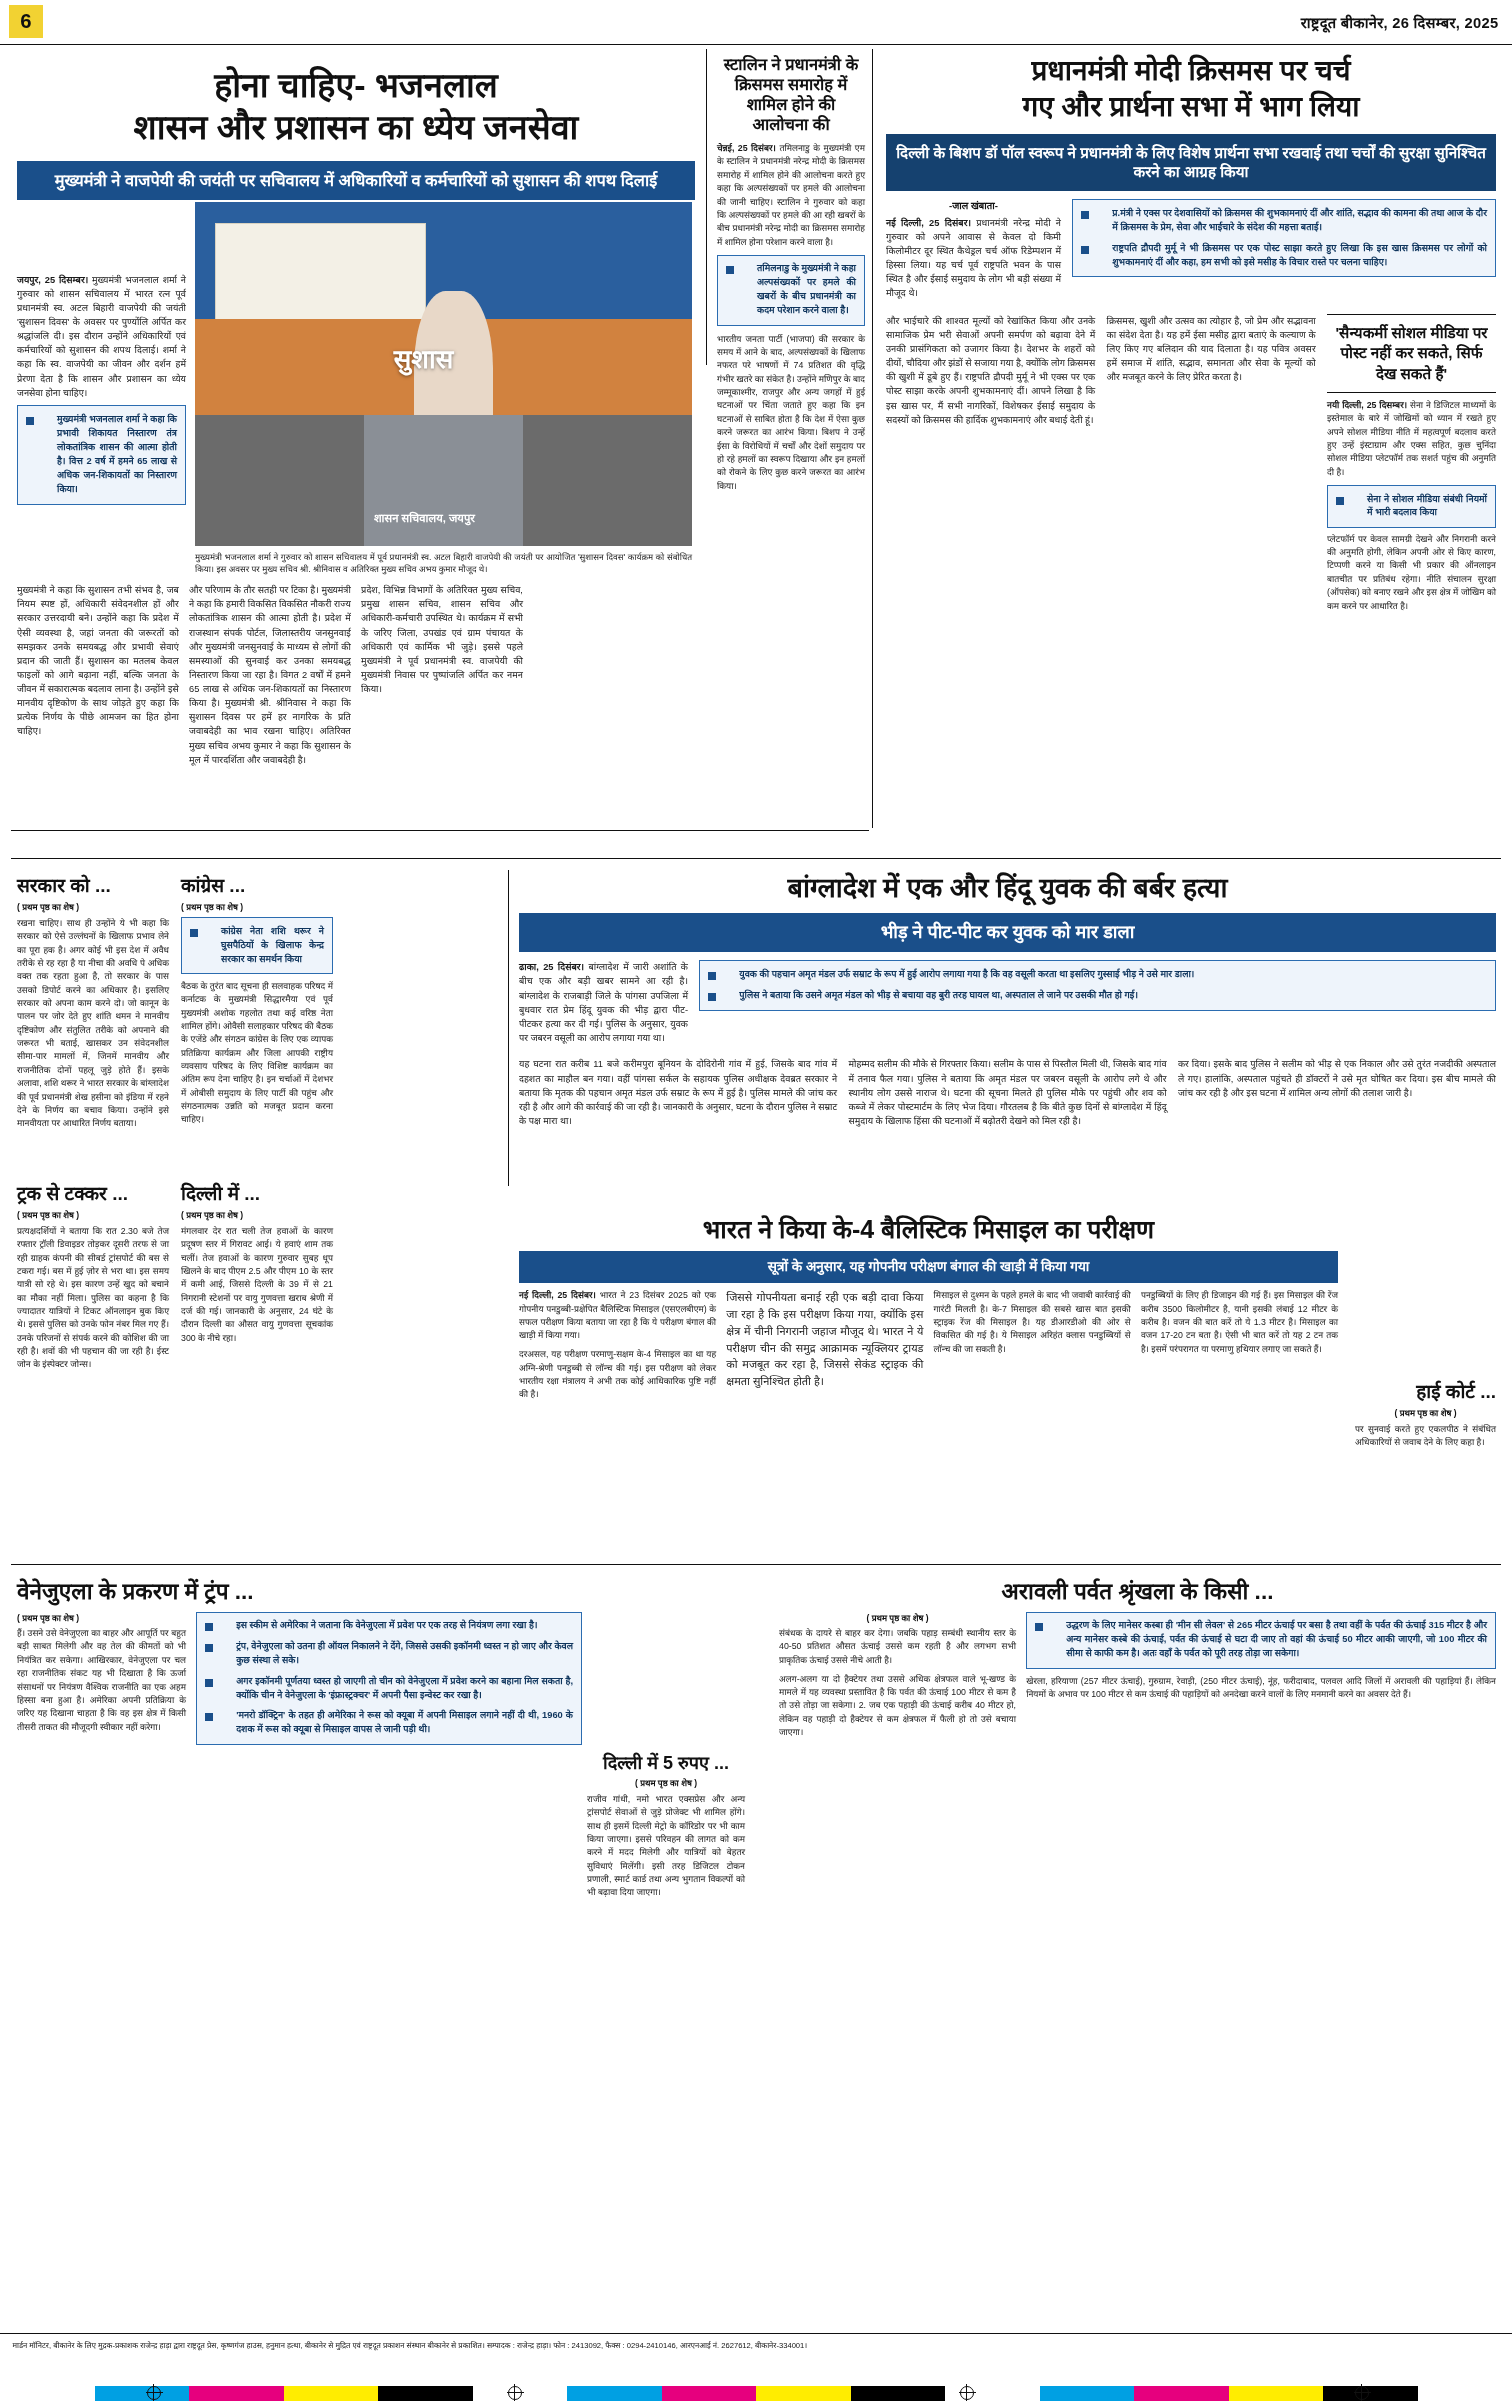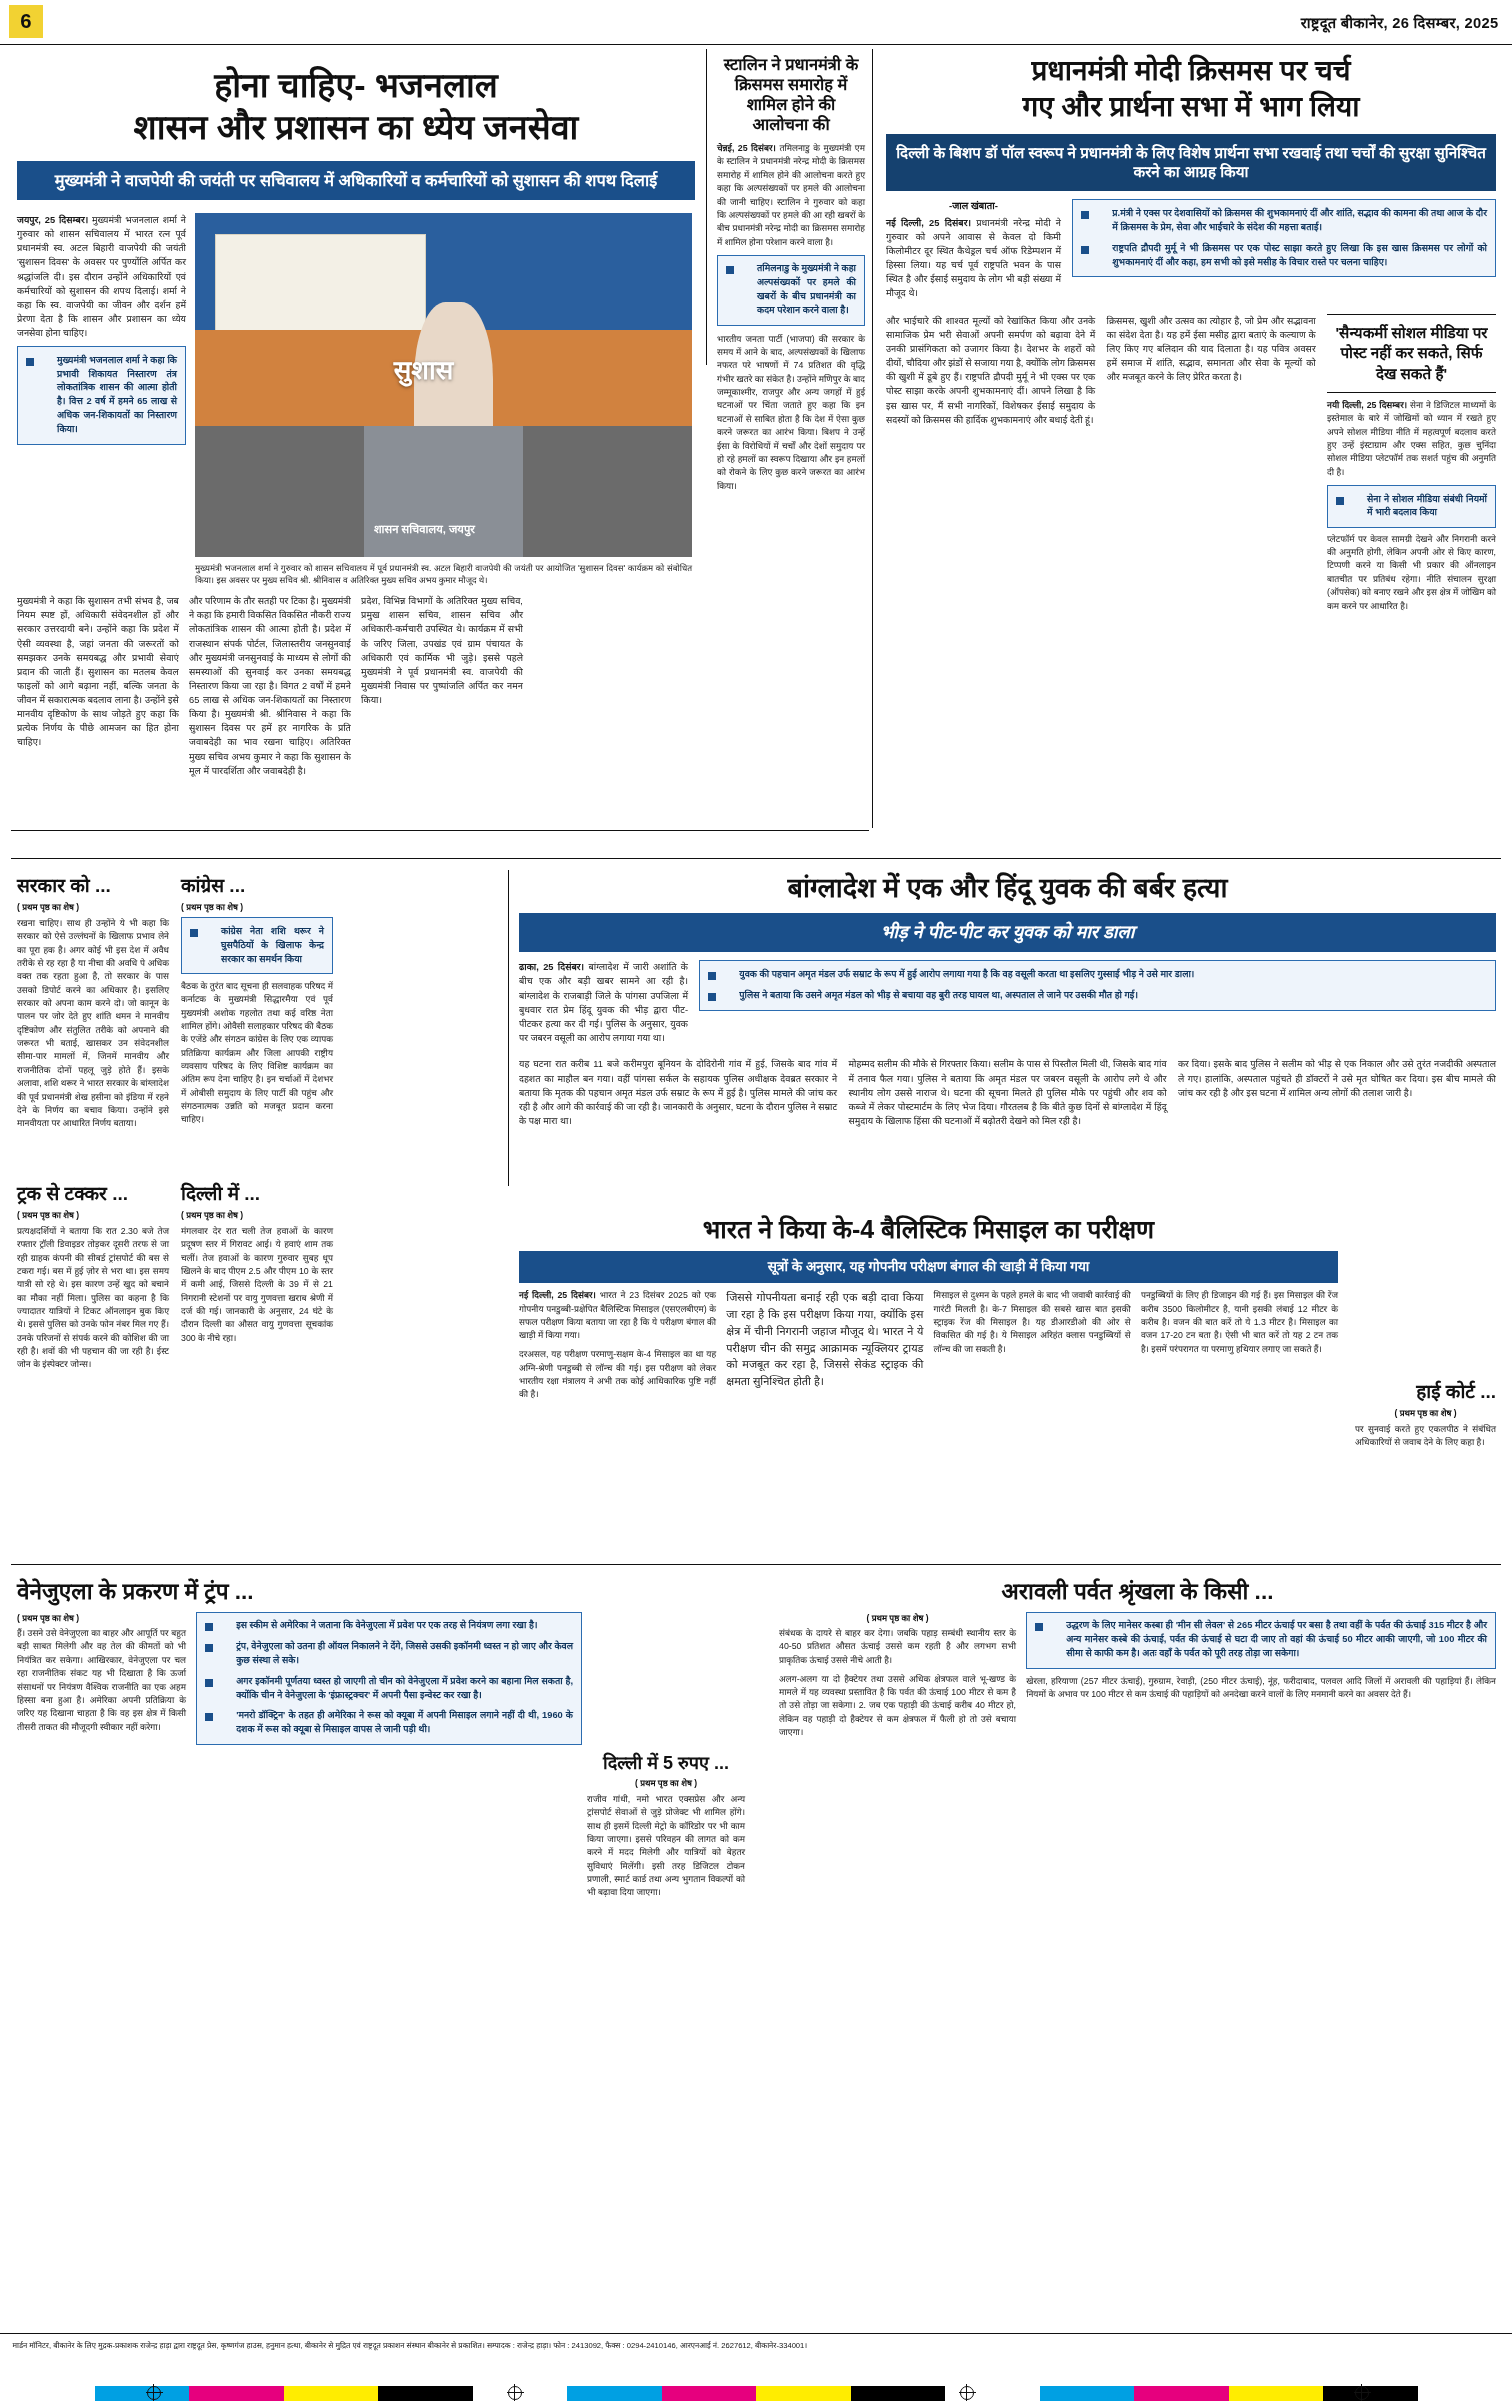--- a/index.html
+++ b/index.html
@@ -70,21 +70,21 @@
   <div class="rule vrule" style="left:508px;top:870px;height:316px;"></div>
   <div class="rule hrule" style="left:11.3px;top:858px;width:1490px;"></div>
   <div class="rule hrule" style="left:11.3px;top:1564px;width:1490px;"></div>
   <div class="rule hrule" style="left:11.3px;top:830px;width:858px;"></div>
 
   <div style="position:absolute;left:17px;top:62px;width:678px;">
     <div class="hl" style="font-size:34px;text-align:center;margin-top:3.4px;">होना चाहिए- भजनलाल</div>
     <div class="hl" style="font-size:34px;text-align:center;">शासन और प्रशासन का ध्येय जनसेवा</div>
     <div class="band" style="margin-top:12.4px;padding:9px 11.3px;font-size:16.4px;">मुख्यमंत्री ने वाजपेयी की जयंती पर सचिवालय में अधिकारियों व कर्मचारियों को सुशासन की शपथ दिलाई</div>
 
-    <div style="display:flex;gap:9px;margin-top:13px;">
+    <div style="display:flex;gap:9px;margin-top:2px;align-items:center;">
       <div style="flex:0 0 169px;">
         <div class="body-text">
           <p><span class="dateline">जयपुर, 25 दिसम्बर।</span>
              <span>मुख्यमंत्री भजनलाल शर्मा ने गुरुवार को शासन सचिवालय में भारत रत्न पूर्व प्रधानमंत्री स्व. अटल बिहारी वाजपेयी की जयंती 'सुशासन दिवस' के अवसर पर पुण्योंलि अर्पित कर श्रद्धांजलि दी। इस दौरान उन्होंने अधिकारियों एवं कर्मचारियों को सुशासन की शपथ दिलाई। शर्मा ने कहा कि स्व. वाजपेयी का जीवन और दर्शन हमें प्रेरणा देता है कि शासन और प्रशासन का ध्येय जनसेवा होना चाहिए।</span></p>
         </div>
         <div class="bullet-box bullet-blue" style="margin-top:5.6px;">
           <div class="bullet-item">
             <span class="sq"></span>
             <span class="txt">मुख्यमंत्री भजनलाल शर्मा ने कहा कि प्रभावी शिकायत निस्तारण तंत्र लोकतांत्रिक शासन की आत्मा होती है। वित्त 2 वर्ष में हमने 65 लाख से अधिक जन-शिकायतों का निस्तारण किया।</span>
           </div>
@@ -198,21 +198,21 @@
   </div>
 
   <div style="position:absolute;left:181px;top:1180px;width:152px;">
     <div class="section-head" style="font-size:19px;">दिल्ली में ...</div>
     <div class="contd" style="text-align:left;margin:3.4px 0 4.5px;">( प्रथम पृष्ठ का शेष )</div>
     <div class="body-text" style="font-size:8.8px;">मंगलवार देर रात चली तेज हवाओं के कारण प्रदूषण स्तर में गिरावट आई। ये हवाएं शाम तक चलीं। तेज हवाओं के कारण गुरुवार सुबह धूप खिलने के बाद पीएम 2.5 और पीएम 10 के स्तर में कमी आई, जिससे दिल्ली के 39 में से 21 निगरानी स्टेशनों पर वायु गुणवत्ता खराब श्रेणी में दर्ज की गई। जानकारी के अनुसार, 24 घंटे के दौरान दिल्ली का औसत वायु गुणवत्ता सूचकांक 300 के नीचे रहा।</div>
   </div>
 
   <div style="position:absolute;left:519px;top:872px;width:977px;">
     <div class="hl" style="font-size:27px;text-align:center;">बांग्लादेश में एक और हिंदू युवक की बर्बर हत्या</div>
-    <div class="band" style="margin-top:8px;padding:8px 0;font-size:18px;font-style:italic;">भीड़ ने पीट-पीट कर युवक को मार डाला</div>
+    <div class="band" style="margin-top:8px;padding:8px 0;font-size:18px;">भीड़ ने पीट-पीट कर युवक को मार डाला</div>
 
     <div style="display:flex;gap:11.3px;margin-top:8px;">
       <div style="flex:0 0 169px;">
         <div class="body-text">
           <p><span class="dateline">ढाका, 25 दिसंबर।</span>
              <span>बांग्लादेश में जारी अशांति के बीच एक और बड़ी खबर सामने आ रही है। बांग्लादेश के राजबाड़ी जिले के पांगसा उपजिला में बुधवार रात प्रेम हिंदू युवक की भीड़ द्वारा पीट-पीटकर हत्या कर दी गई। पुलिस के अनुसार, युवक पर जबरन वसूली का आरोप लगाया गया था।</span></p>
         </div>
       </div>
       <div style="flex:1 1 auto;">
         <div class="bullet-box bullet-blue">

